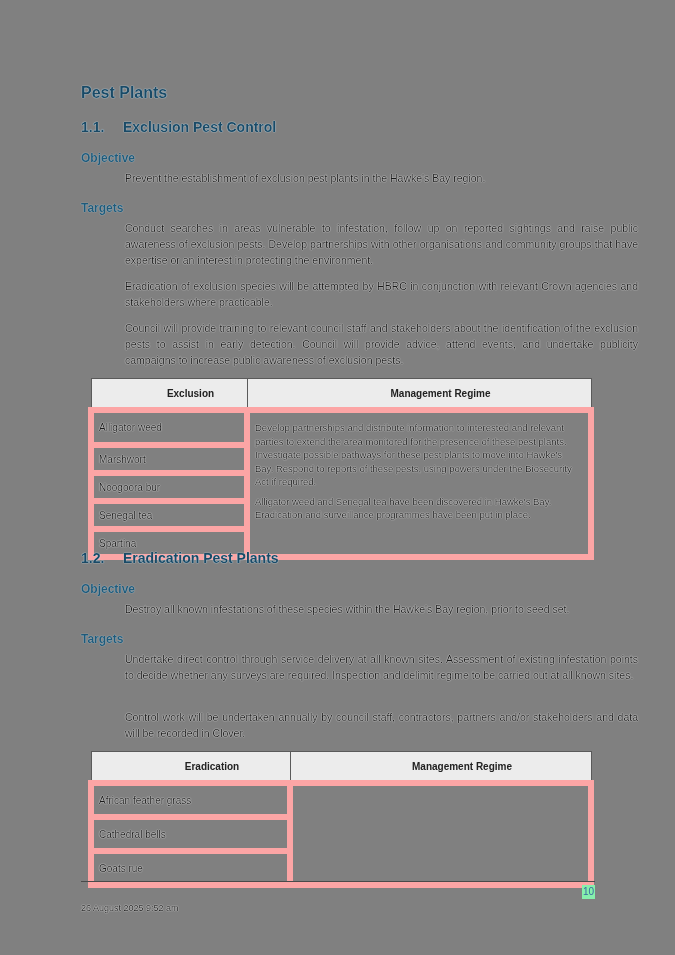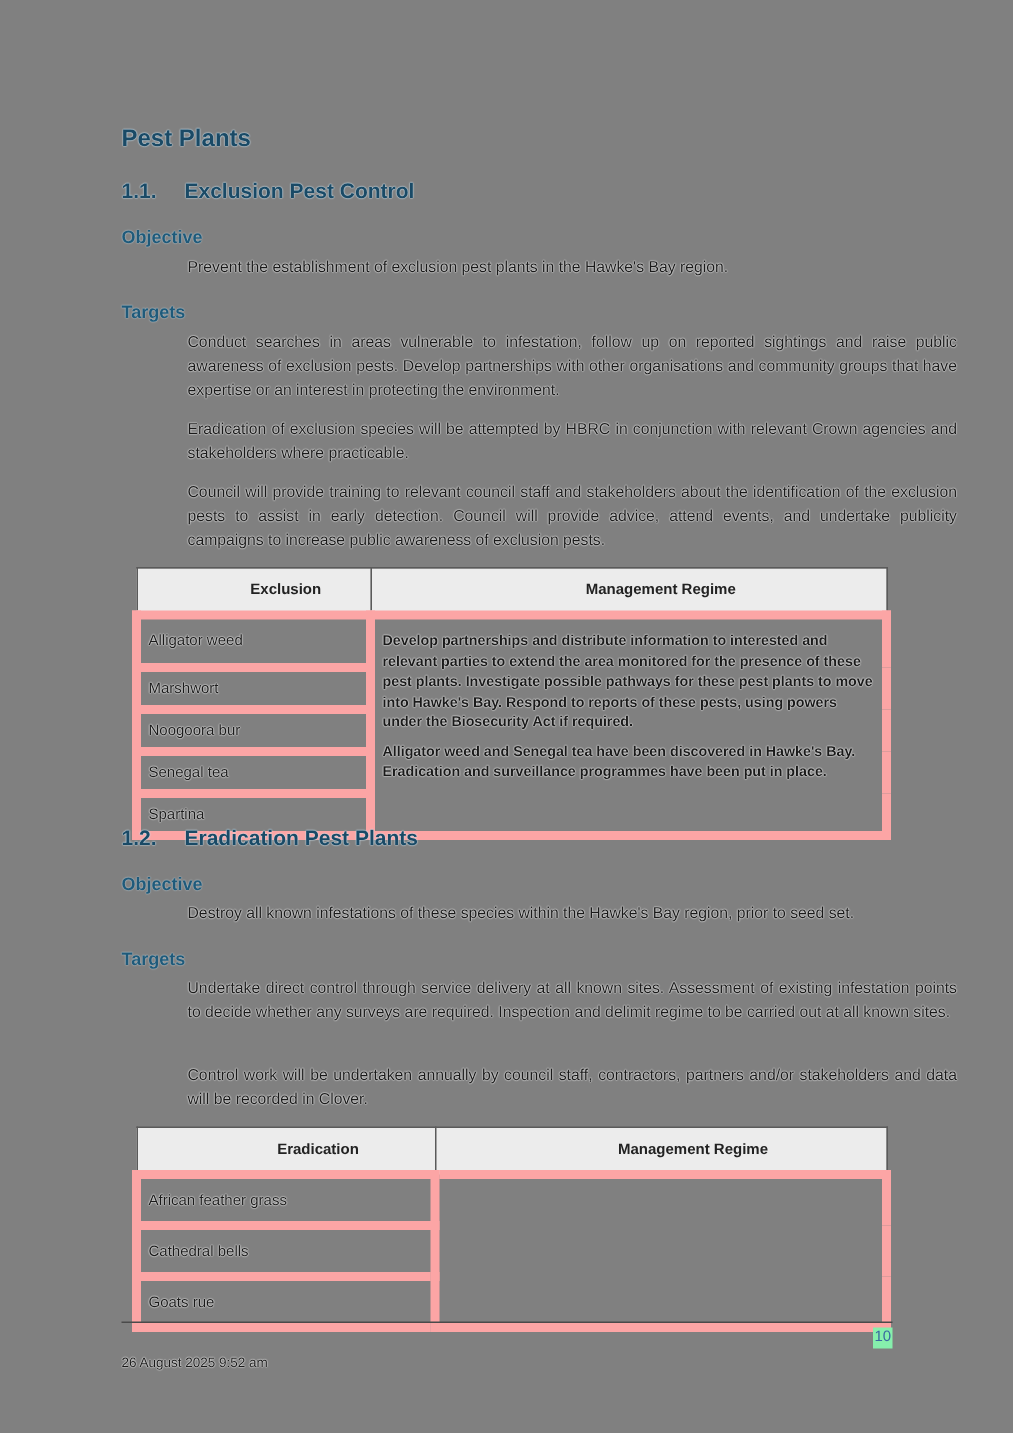--- a/index.html
+++ b/index.html
@@ -16,21 +16,21 @@
   .h2 .num { display: inline-block; width: 42px; }
   .h3 { position: absolute; left: 0; font-size: 12px; font-weight: bold; color: #1f5a7a;
         text-shadow: 0 0 1px #d8ecf6; }
   .p { position: absolute; left: 0; width: 513px; font-size: 10.5px; line-height: 16px; text-align: justify;
        color: #1a1a1a; text-shadow: 0 0 1px #ffffff, 0 0 1px #ffffff; padding-left: 44px; }
   table.mtable { position: absolute; left: 7px; border-collapse: collapse; font-size: 10px; }
   table.mtable th { background: #ececec; color: #222; font-weight: bold; height: 26px; border: 1px solid #5a5a5a; padding-left: 44px; }
   table.mtable td { border: 6px solid #fca5a5; vertical-align: middle; color: #1a1a1a;
        text-shadow: 0 0 1px #fff, 0 0 1px #fff; padding-left: 5px; }
   td.regime { vertical-align: top !important; padding: 8px 6px 4px 6px; line-height: 13.5px; font-size: 9.5px; }
-  td.regime p { margin: 0 0 6px 0; font-weight: bold; }
+  td.regime p { margin: 0 0 6px 0; }
   .footer-line { position: absolute; left: 81px; top: 881px; width: 514px; height: 1px; background: #4a4a4a; }
   .page-num { position: absolute; left: 582px; top: 885px; width: 13px; height: 14px; background: #86efac;
       color: #3a6aa0; font-size: 10px; text-align: center; line-height: 14px; }
   .footer-date { position: absolute; left: 81px; top: 903px; font-size: 9px; color: #1a1a1a;
       text-shadow: 0 0 1px #fff, 0 0 1px #fff; }
 </style>
 </head>
 <body>
 
 <div class="page">

